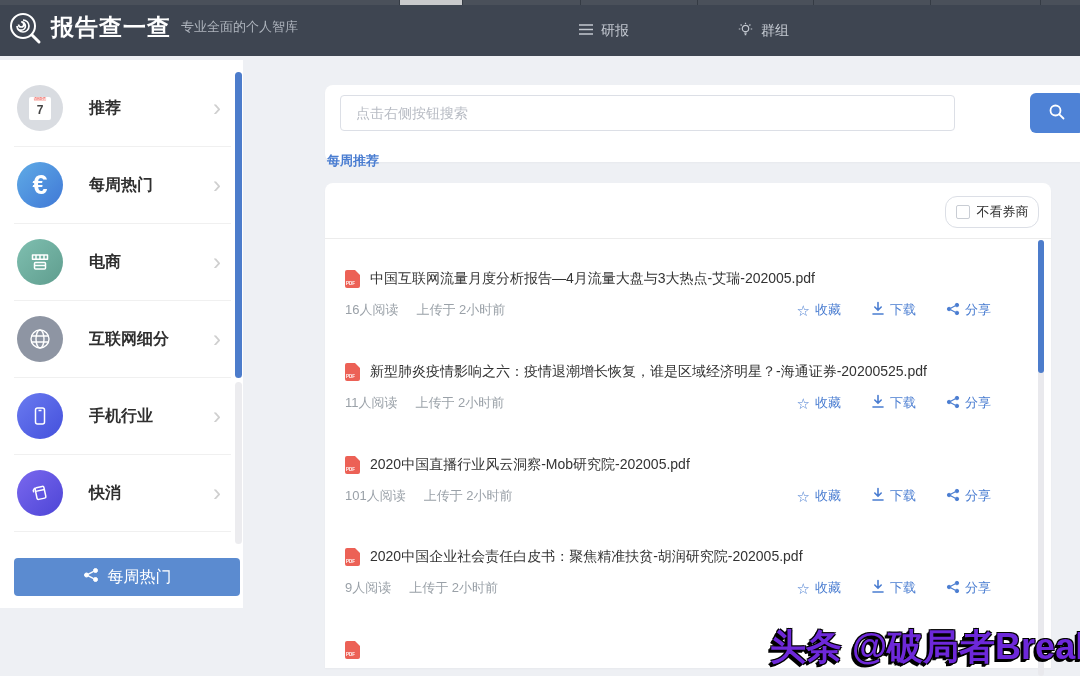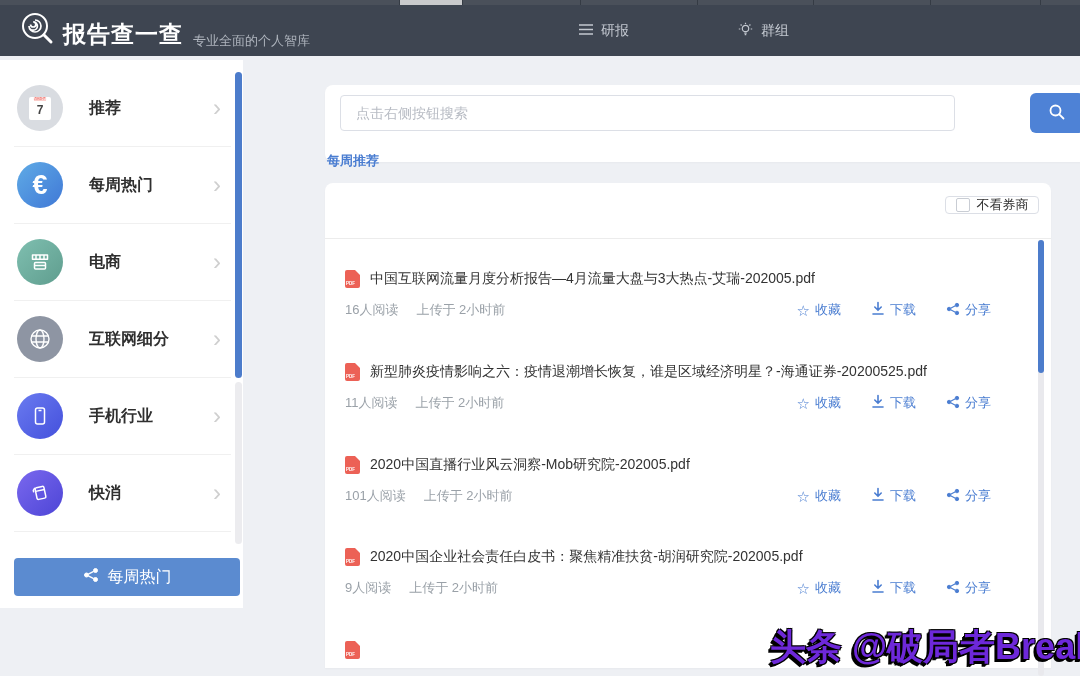--- a/index.html
+++ b/index.html
@@ -6,21 +6,21 @@
   html,body { width:1080px; height:676px; overflow:hidden; }
   body { font-family:"Liberation Sans","DejaVu Sans",sans-serif; background:#eef0f4; position:relative; }
 
   
   .tabstrip { position:absolute; top:0; left:0; width:1080px; height:5px; background:#4a505a; z-index:5; }
   .tabstrip .seg-light { position:absolute; top:0; left:400px; width:62px; height:5px; background:#c9cacc; }
   .tabstrip .sep { position:absolute; top:0; width:1px; height:5px; background:#353b44; }
 
   
   .header { position:absolute; top:5px; left:0; width:1080px; height:51px; background:#3e4551; z-index:4; }
-  .logo-group { position:absolute; left:20px; top:50%; transform:translateY(-50%); display:flex; align-items:flex-end; cursor:pointer; }
+  .logo-group { position:absolute; left:8px; top:50%; transform:translateY(-50%); display:flex; align-items:flex-start; cursor:pointer; }
   .logo-title { color:#ffffff; font-size:23px; font-weight:bold; letter-spacing:1px; margin-left:9px; }
   .logo-tagline { color:#aeb4bd; font-size:13px; margin-left:10px; margin-top:6px; }
   .nav-item { position:absolute; top:50%; transform:translateY(-50%); display:flex; align-items:center; gap:7px; color:#c3c8d0; font-size:14px; cursor:pointer; }
   .nav-item.nav-1 { left:578px; }
   .nav-item.nav-2 { left:737px; }
 
   
   .sidebar { position:absolute; left:0; top:60px; width:243px; height:548px; background:#ffffff; z-index:2; }
   .side-list { position:absolute; top:10px; left:0; right:12px; }
   .side-item { height:77px; margin-left:14px; padding-left:3px; display:flex; align-items:center; border-bottom:1px solid #f0f0f0; cursor:pointer; }
@@ -42,21 +42,21 @@
   .add-btn { position:absolute; left:14px; top:498px; width:226px; height:38px; background:#5b8bd0; color:#fff; border:none; border-radius:4px; font-size:16px; display:flex; align-items:center; justify-content:center; gap:9px; cursor:pointer; font-family:inherit; }
 
   
   .search-card { position:absolute; left:325px; top:85px; width:794px; height:77px; background:#fff; border-radius:8px; box-shadow:0 1px 2px rgba(0,0,0,0.03); z-index:2; }
   .search-input { position:absolute; left:15px; top:10px; width:615px; height:36px; border:1px solid #dcdfe6; border-radius:4px; padding:0 15px; font-size:14px; color:#333; font-family:inherit; outline:none; }
   .search-input::placeholder { color:#b8bcc4; }
   .search-btn { position:absolute; right:35px; top:8px; width:54px; height:40px; background:#4e82d6; border:none; border-radius:6px; display:flex; align-items:center; justify-content:center; cursor:pointer; }
   .section-link { position:absolute; left:327px; top:152px; font-size:13px; color:#4a7dd1; font-weight:600; cursor:pointer; z-index:2; }
 
   .list-card { position:absolute; left:325px; top:183px; width:726px; height:485px; background:#fff; border-radius:8px 8px 0 0; box-shadow:0 1px 2px rgba(0,0,0,0.03); z-index:2; }
-  .filter-box { position:absolute; right:12px; top:13px; width:94px; height:18px; border:1px solid #dcdfe6; border-radius:4px; background:#fff; display:flex; align-items:center; justify-content:center; gap:7px; font-size:13px; color:#333; cursor:pointer; }
+  .filter-box { position:absolute; right:12px; top:13px; width:94px; height:32px; border:1px solid #dcdfe6; border-radius:12px; background:#fff; display:flex; align-items:center; justify-content:center; gap:7px; font-size:13px; color:#333; cursor:pointer; }
   .checkbox { width:14px; height:14px; border:1px solid #c9cdd4; border-radius:2px; background:#fff; }
   .list-divider { position:absolute; top:55px; left:0; right:0; height:1px; background:#ececec; }
 
   .report-row { position:absolute; left:20px; right:60px; }
   .r0 { top:87px; } .r1 { top:180px; } .r2 { top:273px; } .r3 { top:365px; } .r4 { top:458px; }
   .row-title { display:flex; align-items:flex-start; gap:10px; font-size:14px; color:#333; cursor:pointer; }
   .pdf-icon { width:15px; height:18px; background:#ec6156; border-radius:2px; position:relative; flex-shrink:0; }
   .pdf-icon::after { content:""; position:absolute; top:0; right:0; border-style:solid; border-width:0 5px 5px 0; border-color:transparent #ffffff transparent transparent; }
   .pdf-label { position:absolute; bottom:2px; left:1px; right:0; color:#fff; font-size:6px; font-weight:bold; transform:scale(0.75); transform-origin:left bottom; letter-spacing:0; }
   .row-meta { display:flex; align-items:flex-start; margin-top:13px; font-size:13px; color:#9aa1a8; }

